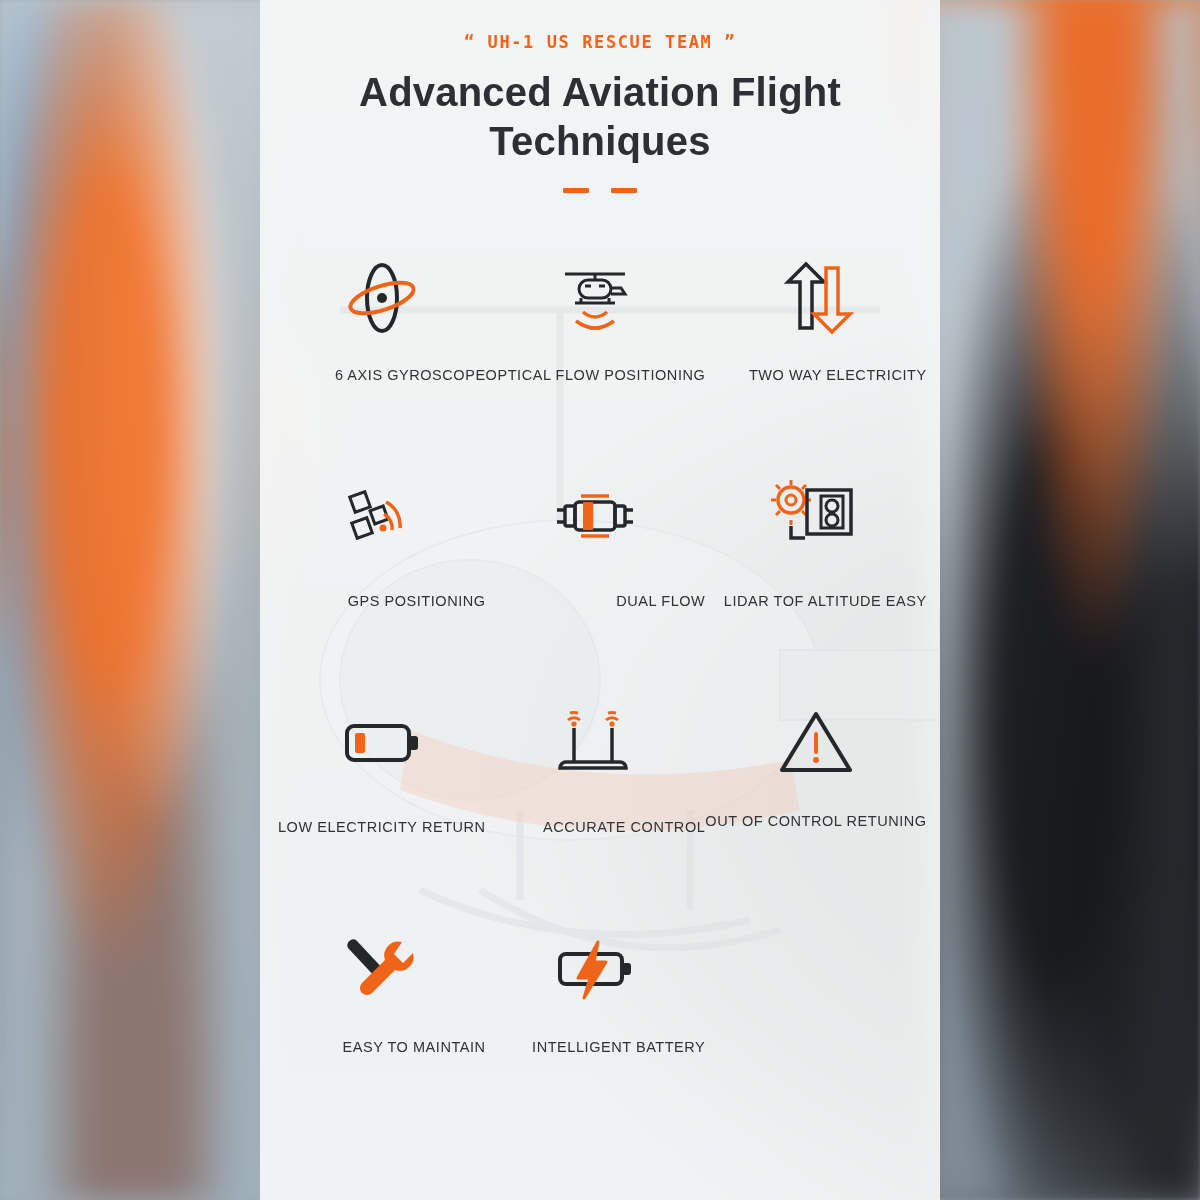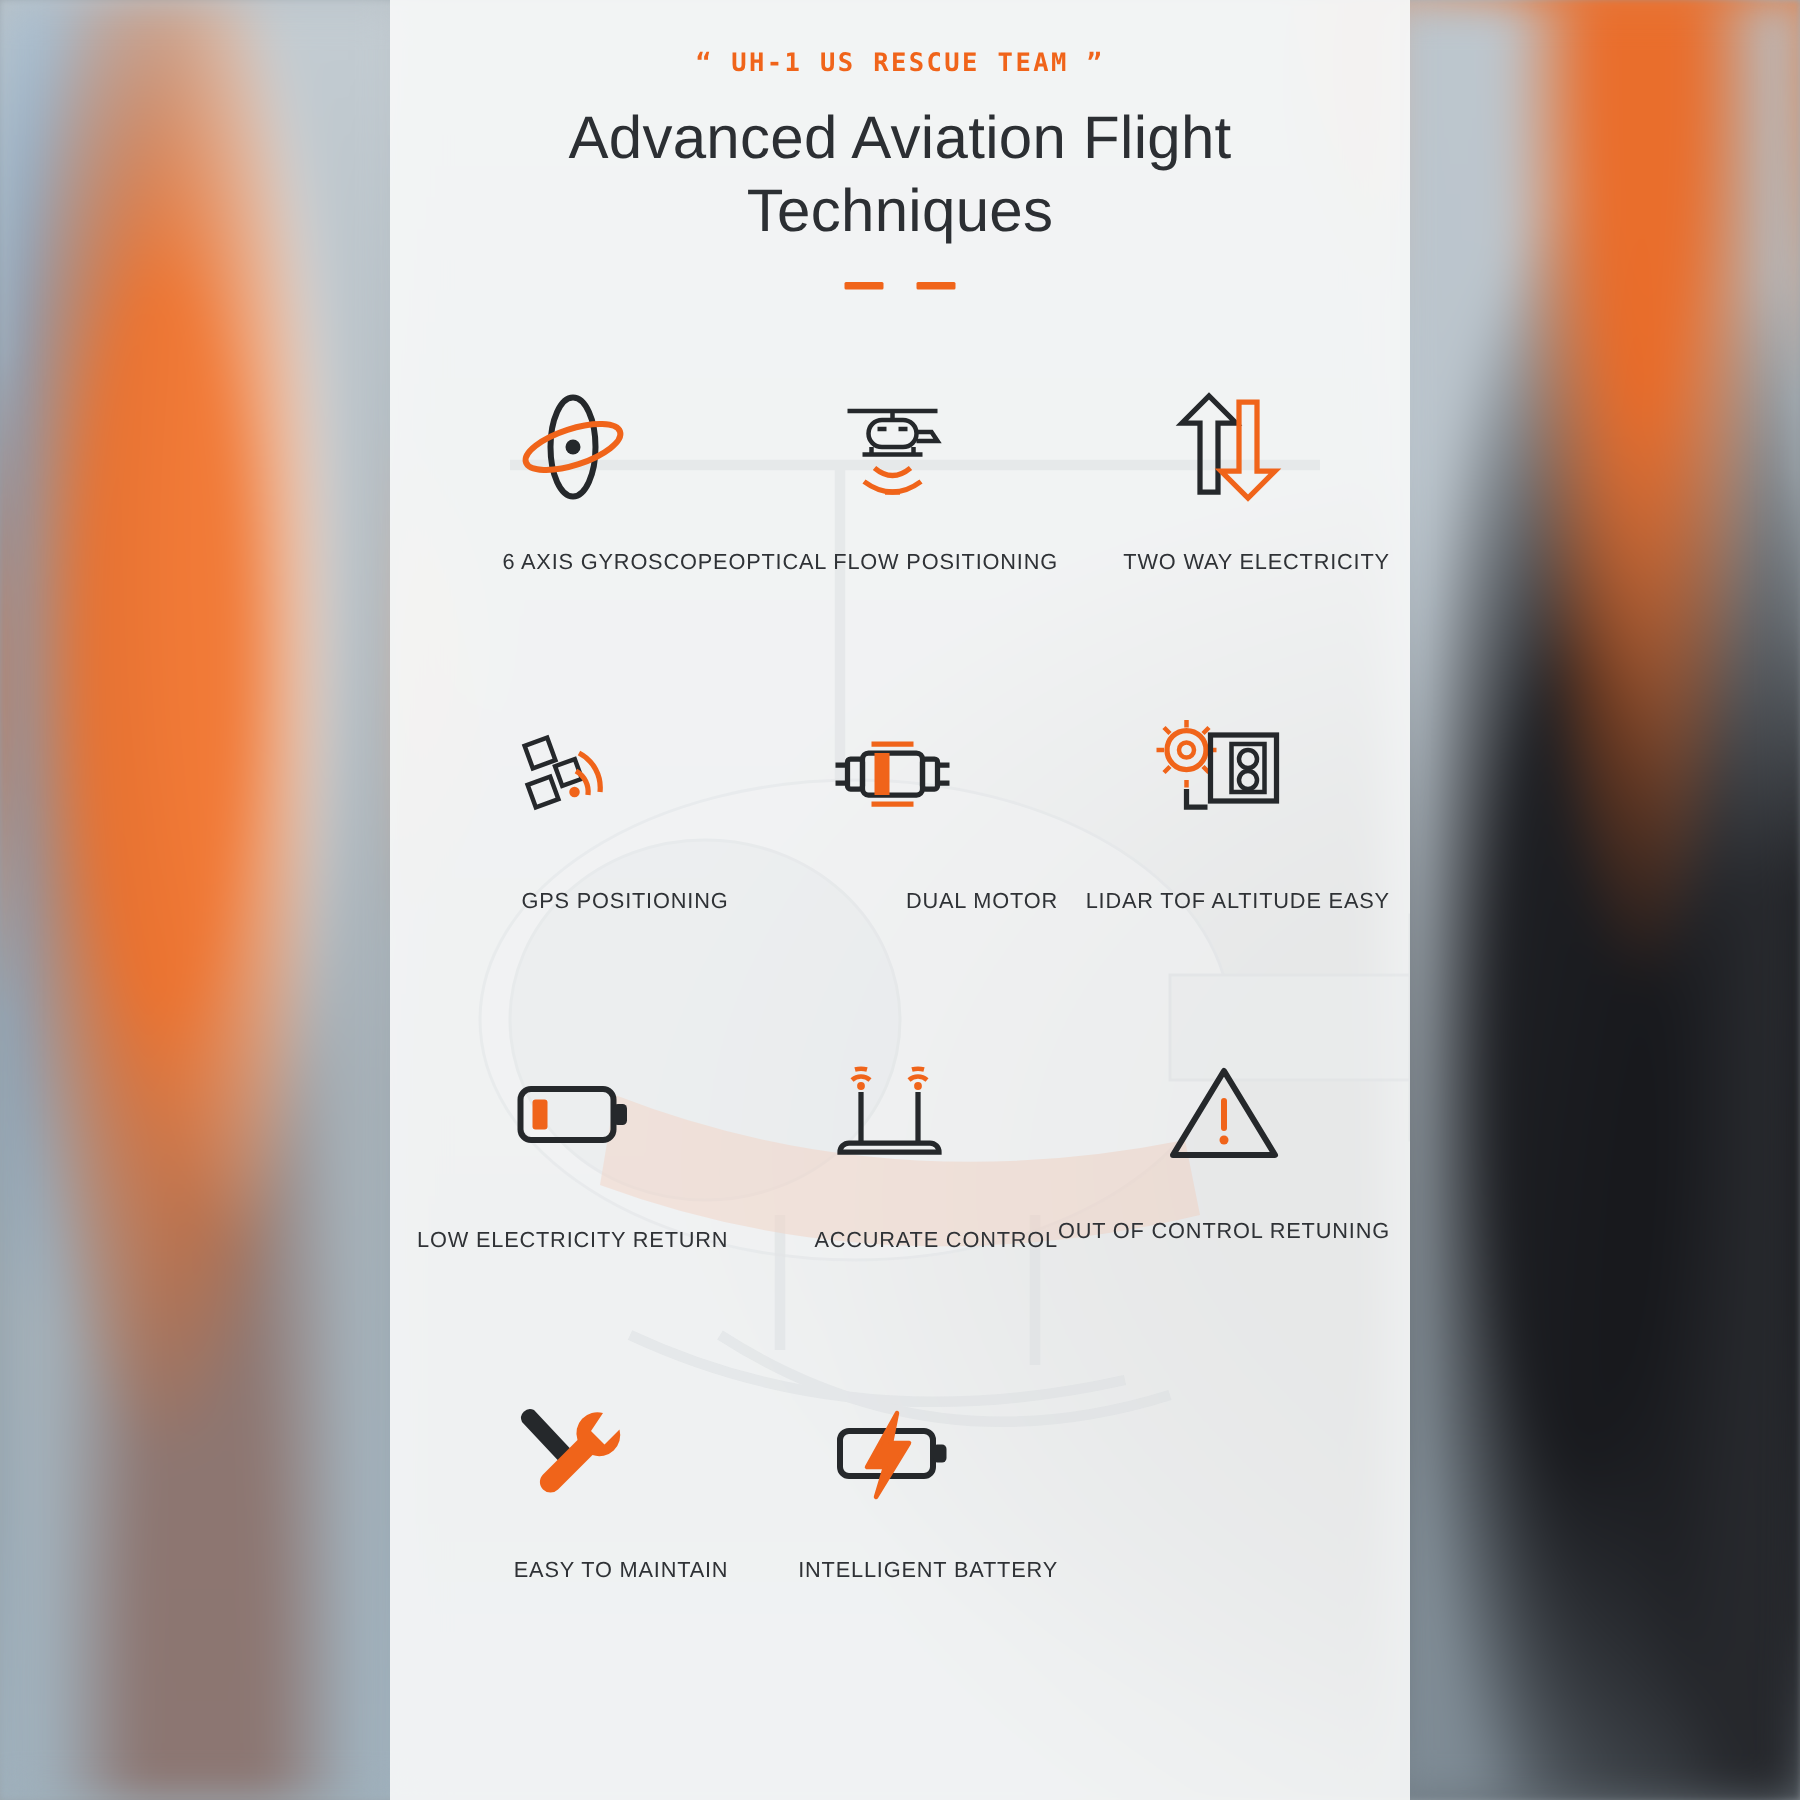--- a/index.html
+++ b/index.html
@@ -74,21 +74,21 @@
     font-size: 17px;
     letter-spacing: 1.6px;
   }
   .title {
     position: relative;
     text-align: center;
     margin-top: 16px;
     color: #2c2f33;
     font-size: 40px;
     line-height: 1.22;
-    font-weight: normal;
+    font-weight: bold;
     letter-spacing: 0.2px;
     padding: 0 90px;
   }
   .divider {
     position: relative;
     margin: 22px auto 0;
     width: 74px;
     display: flex; justify-content: space-between; align-items: center;
   }
   .divider i { display:block; height: 5px; background: #f0641a; border-radius: 1px; }
@@ -218,21 +218,21 @@
           <rect x="30" y="34" width="40" height="28" rx="4" stroke="#25282b" stroke-width="3.5"></rect>
           <rect x="38" y="34" width="10" height="28" fill="#f0641a"></rect>
           <rect x="20" y="38" width="10" height="20" rx="2" stroke="#25282b" stroke-width="3.5"></rect>
           <rect x="70" y="38" width="10" height="20" rx="2" stroke="#25282b" stroke-width="3.5"></rect>
           <path d="M12 42 h8 M12 54 h8" stroke="#25282b" stroke-width="3.5"></path>
           <path d="M80 42 h8 M80 54 h8" stroke="#25282b" stroke-width="3.5"></path>
           <path d="M36 28 h28" stroke="#f0641a" stroke-width="3.5"></path>
           <path d="M36 68 h28" stroke="#f0641a" stroke-width="3.5"></path>
         </svg>
       </div>
-      <div class="label">DUAL MOTOR</div>
+      <div class="label">DUAL FLOW</div>
     </div>
 
     <div class="cell row2">
       <div class="icon">
         <svg width="110" height="96" viewBox="0 0 110 96" fill="none">
           <circle cx="30" cy="32" r="13" stroke="#f0641a" stroke-width="3.5"></circle>
           <circle cx="30" cy="32" r="5" stroke="#f0641a" stroke-width="3"></circle>
           <path d="M30 17 v-5 M30 52 v5 M15 32 h-5 M45 32 h5 M19 21 l-4 -4 M41 43 l4 4 M41 21 l4 -4 M19 43 l-4 4" stroke="#f0641a" stroke-width="3"></path>
           <rect x="46" y="22" width="44" height="44" stroke="#25282b" stroke-width="3.5"></rect>
           <rect x="60" y="28" width="22" height="32" stroke="#25282b" stroke-width="3"></rect>

